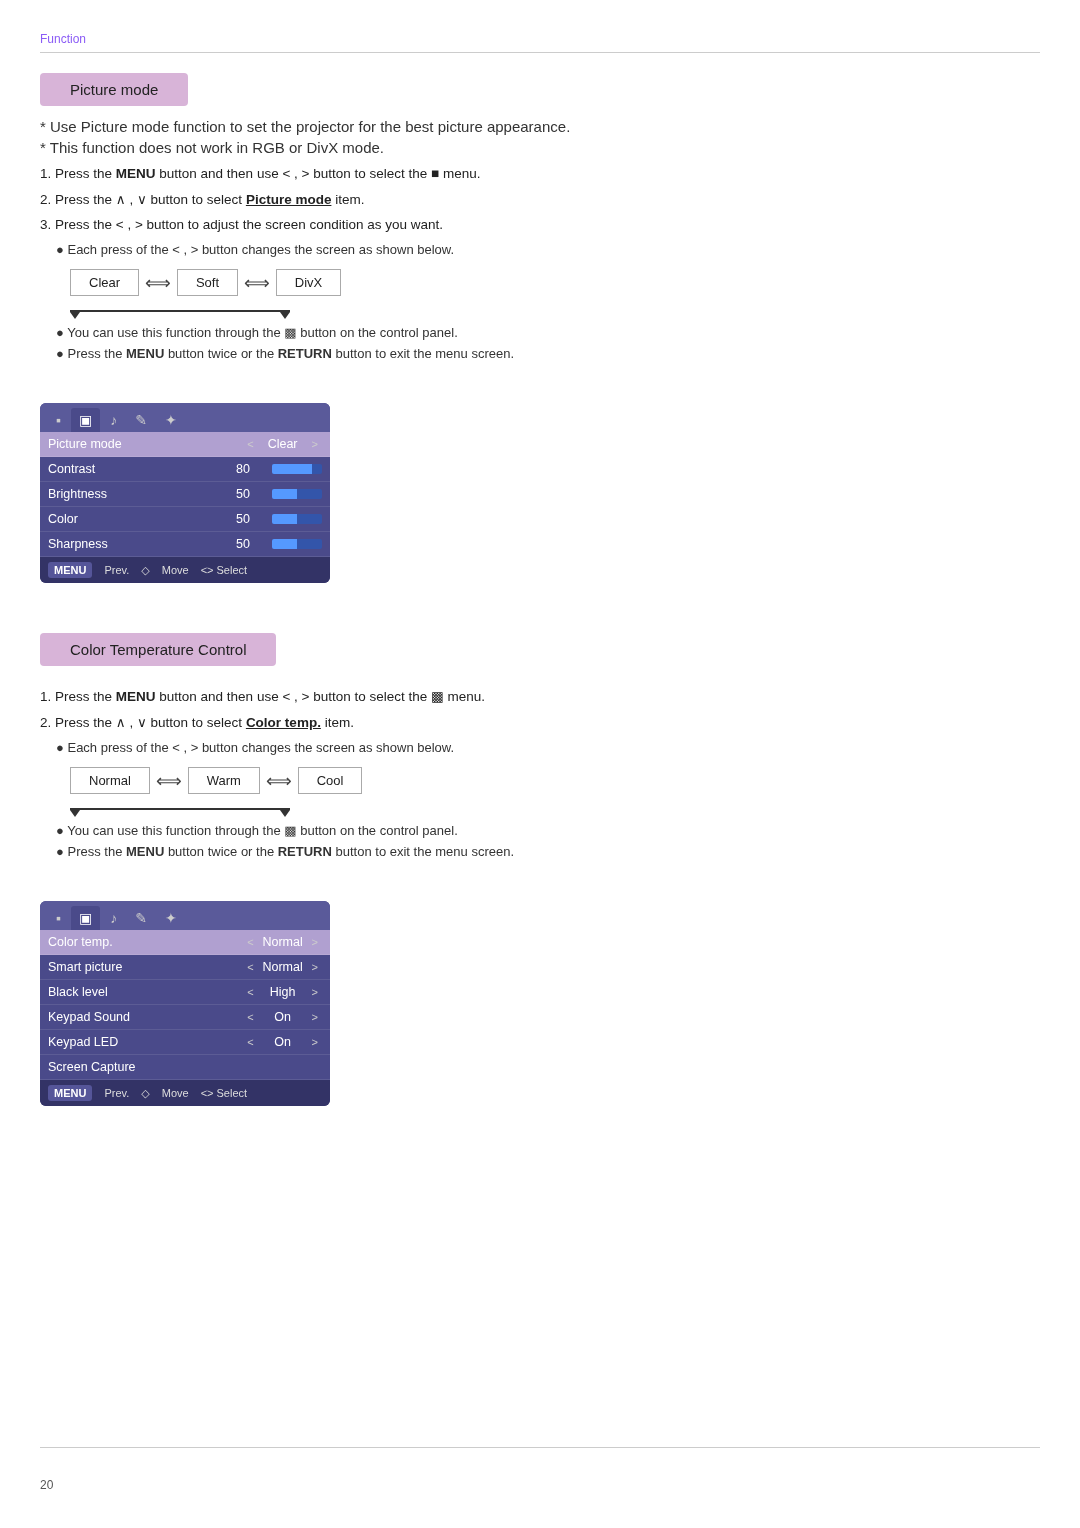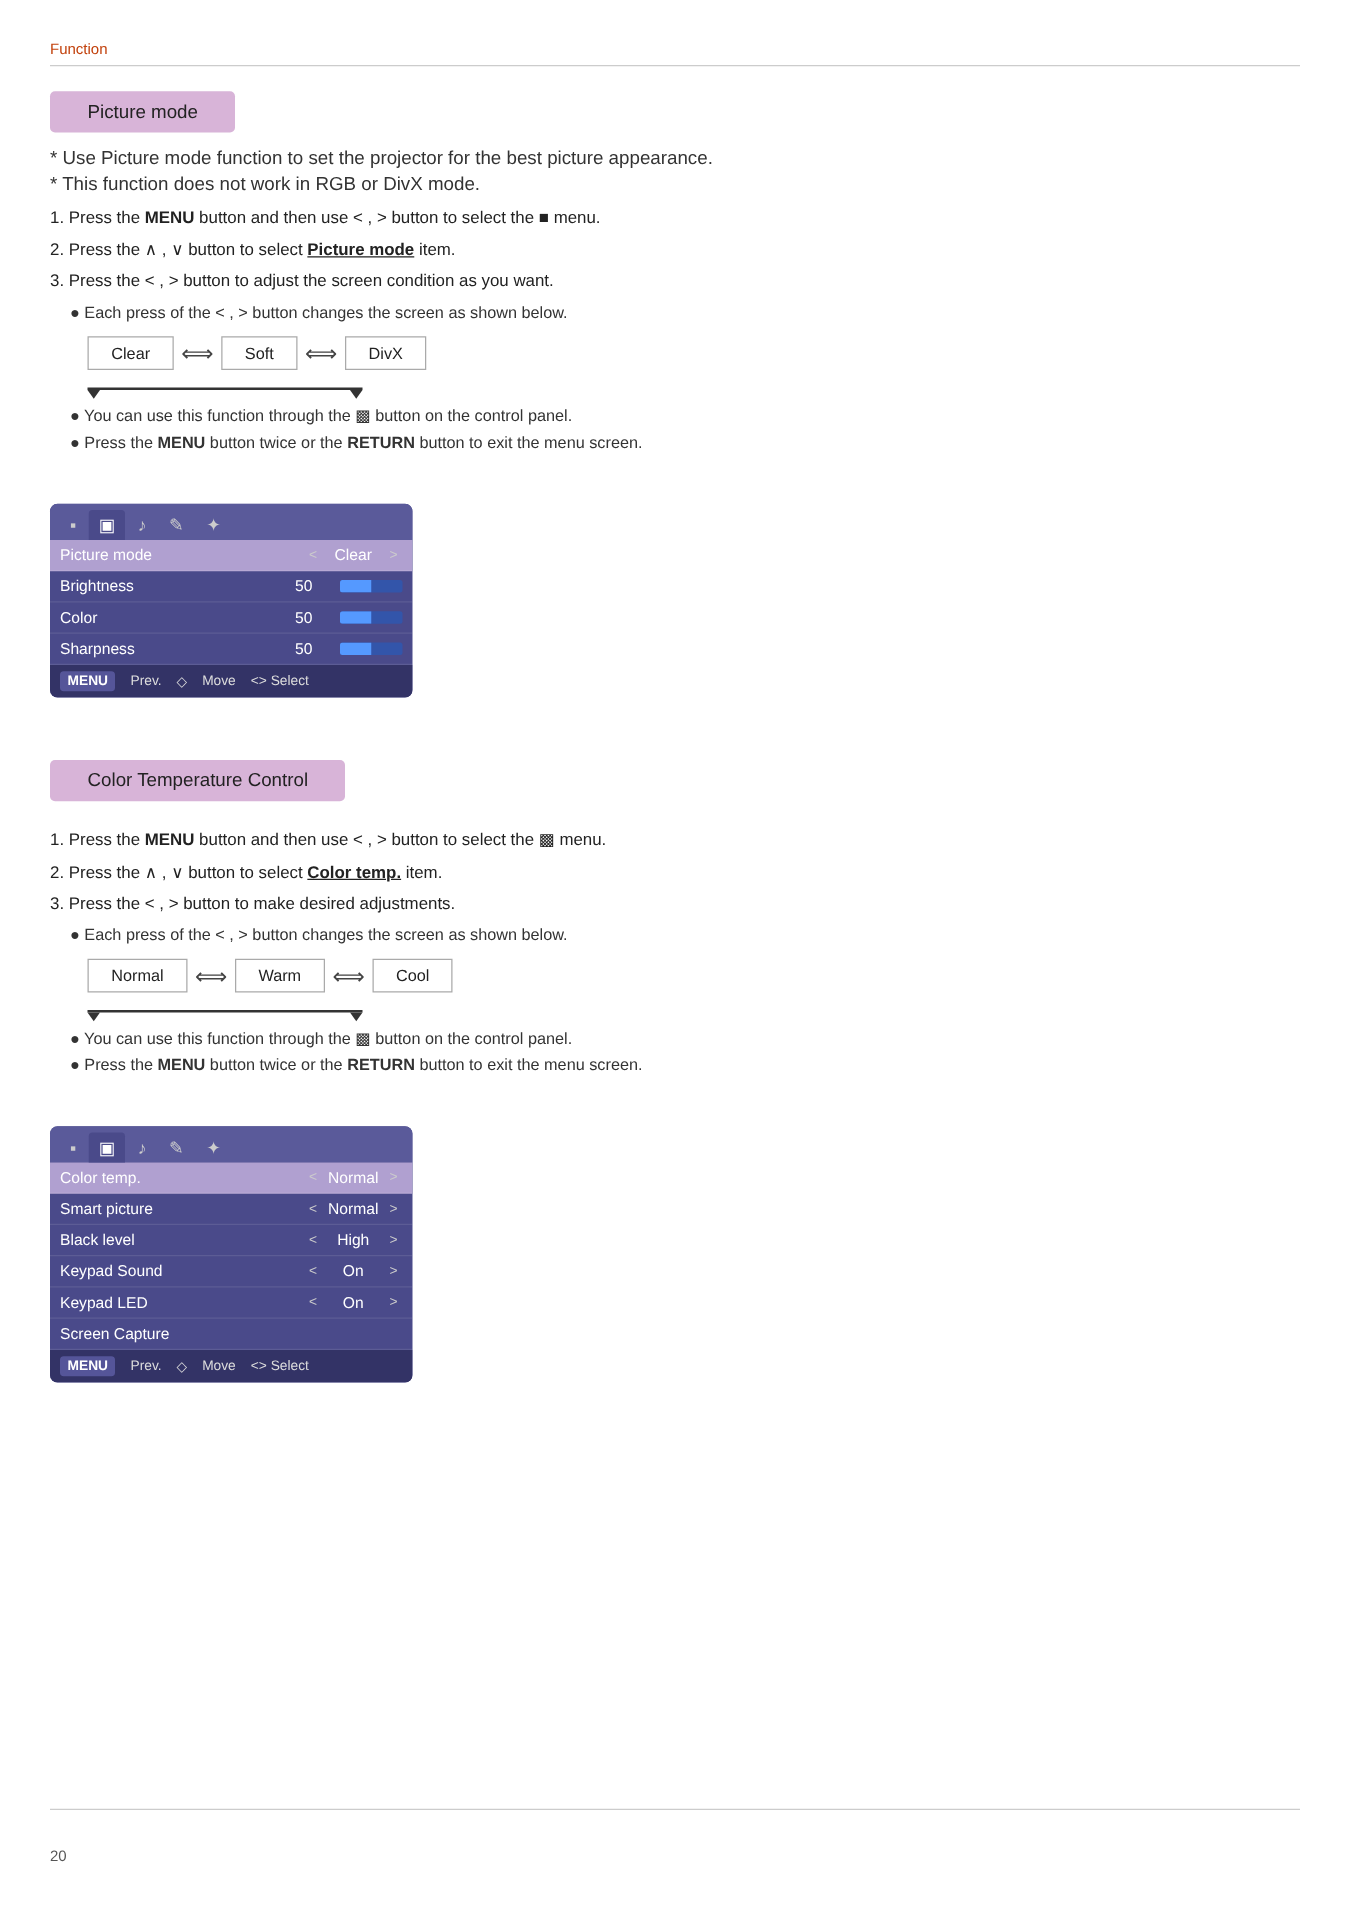--- a/index.html
+++ b/index.html
@@ -22,21 +22,21 @@
     }
 
     
     .page-header {
       border-bottom: 1px solid #ccc;
       padding-bottom: 6px;
       margin-bottom: 20px;
     }
     .page-header-label {
       font-size: 12px;
-      color: #c2410c;
+      color: #8b5cf6;
     }
 
     
     .section {
       display: flex;
       flex-direction: column;
       gap: 36px;
       margin-bottom: 50px;
       margin-top: 30px;
     }
@@ -323,20 +323,27 @@
 
         <div class="menu-rows">
 
           <div class="menu-row highlighted">
             <span class="menu-row-label">Picture mode</span>
             <span class="menu-row-arrow">&lt;</span>
             <span class="menu-row-value">Clear</span>
             <span class="menu-row-arrow">&gt;</span>
           </div>
 
+          <div class="menu-row">
+            <span class="menu-row-label">Contrast</span>
+            <span class="menu-row-value">80</span>
+            <div class="menu-row-bar">
+              <div class="menu-row-bar-fill" style="width:80%;"></div>
+            </div>
+          </div>
 
           <div class="menu-row">
             <span class="menu-row-label">Brightness</span>
             <span class="menu-row-value">50</span>
             <div class="menu-row-bar">
               <div class="menu-row-bar-fill" style="width:50%;"></div>
             </div>
           </div>
 
           <div class="menu-row">
@@ -378,23 +385,20 @@
       <div class="section-title-box">Color Temperature Control</div>
 
       <div class="step">
         1. Press the <b>MENU</b> button and then use &lt; , &gt; button to select the ▩ menu.
       </div>
 
       <div class="step">
         2. Press the ∧ , ∨ button to select <span class="underline-bold">Color temp.</span> item.
       </div>
 
-      <div class="step">
-        3. Press the &lt; , &gt; button to make desired adjustments.
-      </div>
 
       <div class="bullet">
         ● Each press of the &lt; , &gt; button changes the screen as shown below.
       </div>
 
       
       <div>
         <div class="arrow-diagram">
           <div class="mode-box">Normal</div>
           <div class="arrow-double">⟺</div>

